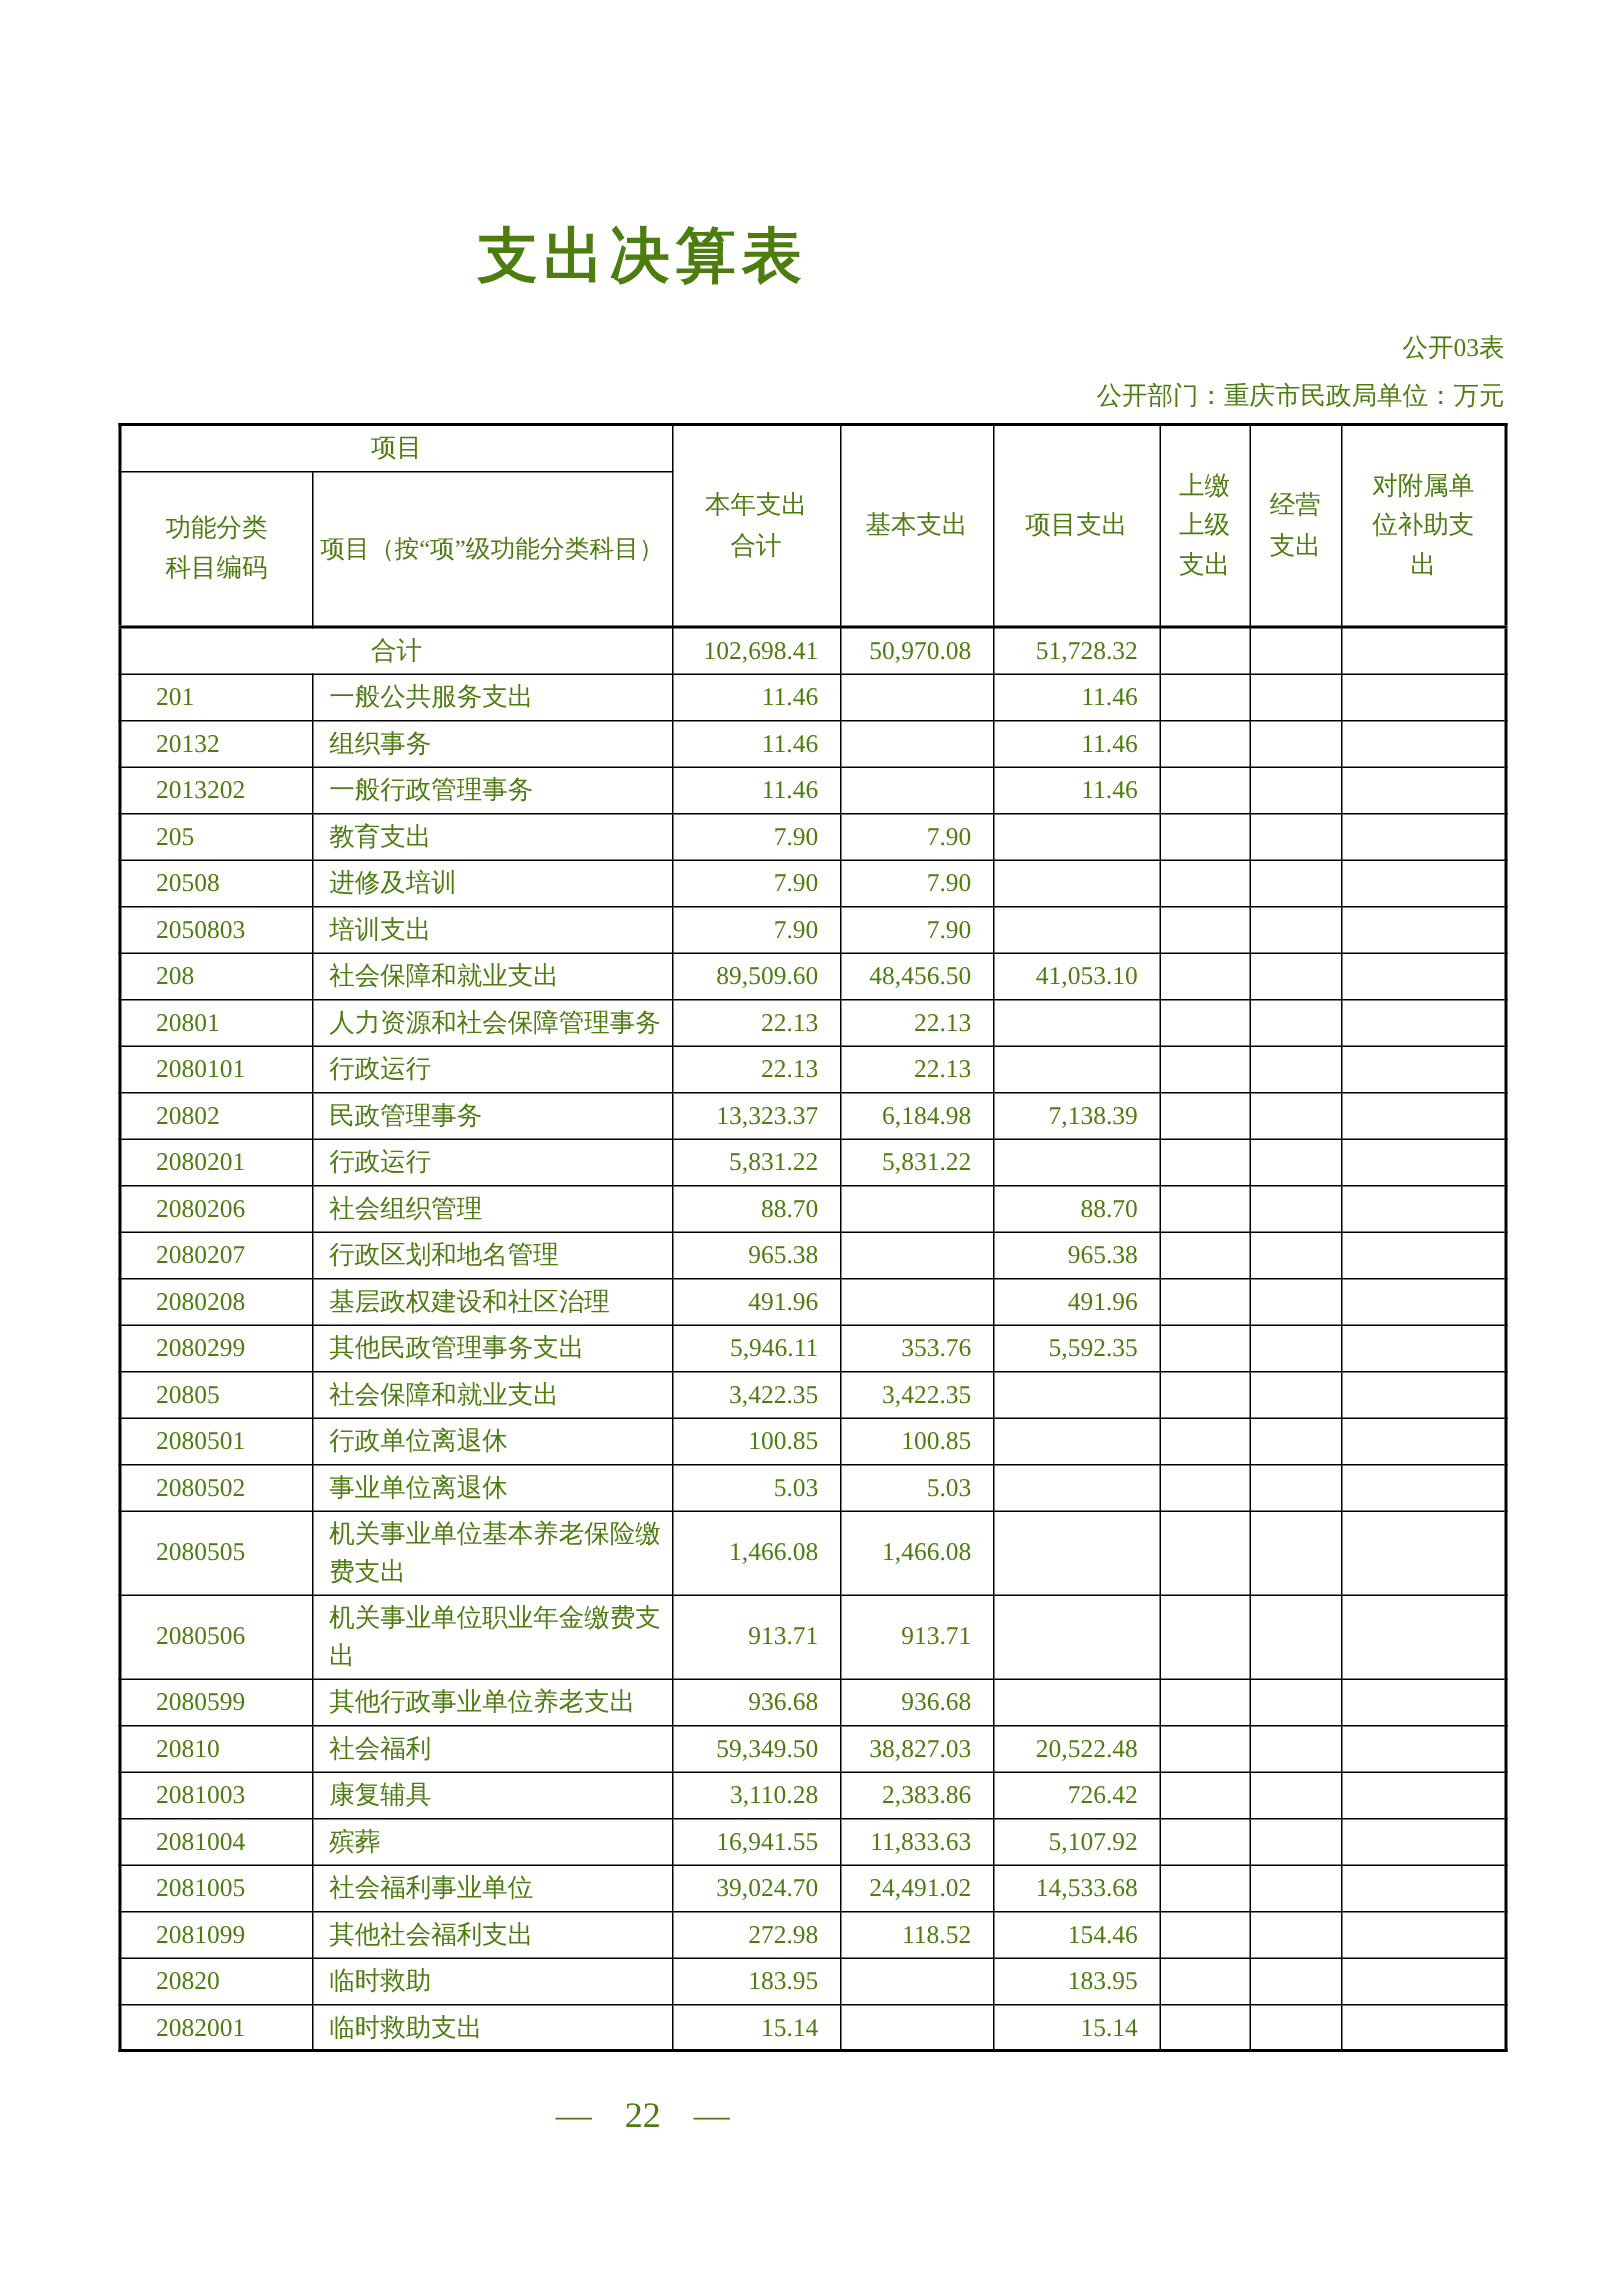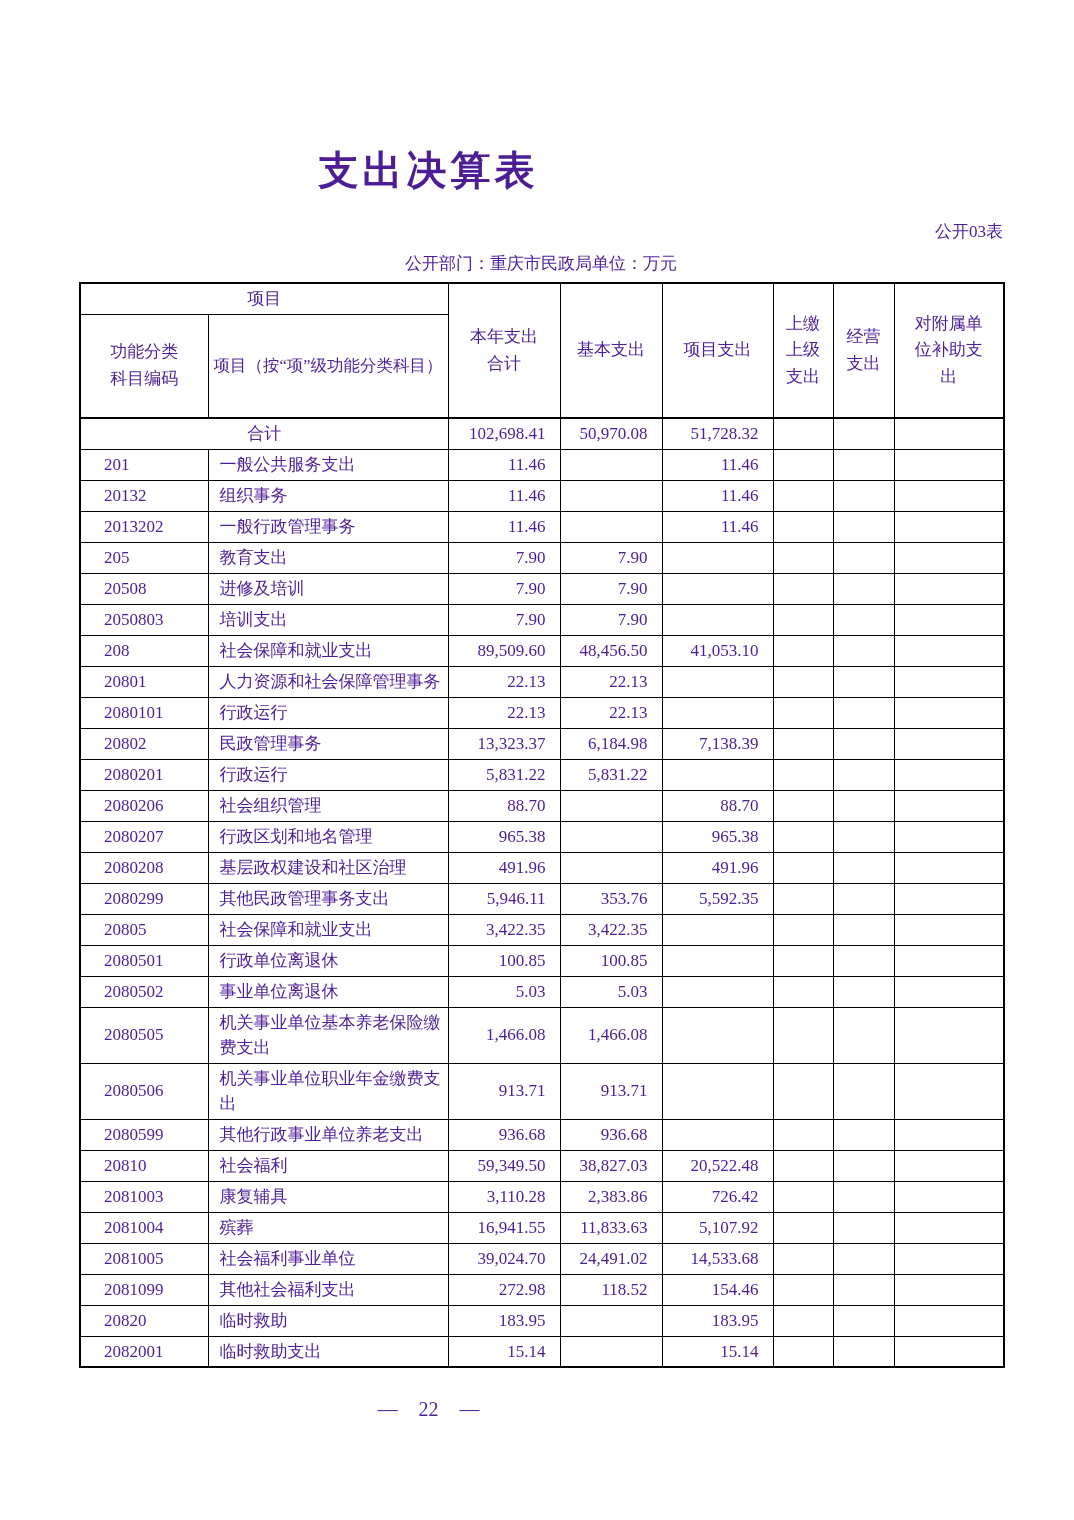--- a/index.html
+++ b/index.html
@@ -3,21 +3,21 @@
 <meta charset="utf-8">
 <style>
   * { margin: 0; padding: 0; box-sizing: border-box; }
   html, body { background: #ffffff; }
   .page {
     width: 857px;
     height: 1520px;
     background: #ffffff;
     position: relative;
     font-family: "Liberation Serif", "DejaVu Serif", serif;
-    color: #4c1d95;
+    color: #4d7c0f;
     padding-top: 148px;
   }
   .doc-title {
     text-align: center;
     font-size: 40px;
     font-weight: 700;
     letter-spacing: 4px;
     line-height: 1.15;
   }
   .sheet {
@@ -26,21 +26,21 @@
   }
   .form-code {
     margin-top: 26px;
     text-align: right;
     font-size: 17px;
   }
   .meta-row {
     margin-top: 9px;
     margin-bottom: 7px;
     display: flex;
-    justify-content: center;
+    justify-content: flex-end;
     font-size: 17px;
   }
   table.fin-table {
     width: 924px;
     border-collapse: collapse;
     table-layout: fixed;
     font-size: 17px;
     border: 2px solid #000;
   }
   .fin-table th, .fin-table td {
@@ -64,21 +64,21 @@
   td.code { text-align: left; padding-left: 23px; }
   td.item { text-align: left; padding-left: 11px; font-family: Liberation Serif, serif; }
   td.num  { text-align: right; padding-right: 14px; }
   td.total-label { text-align: center; }
   .page-footer {
     position: absolute;
     top: 1398px;
     left: 0;
     width: 100%;
     text-align: center;
-    font-size: 20px;
+    font-size: 24px;
     word-spacing: 16px;
   }
 </style>
 </head>
 <body>
 
 <div class="page">
 
   <h1 class="doc-title">支出决算表</h1>
 

